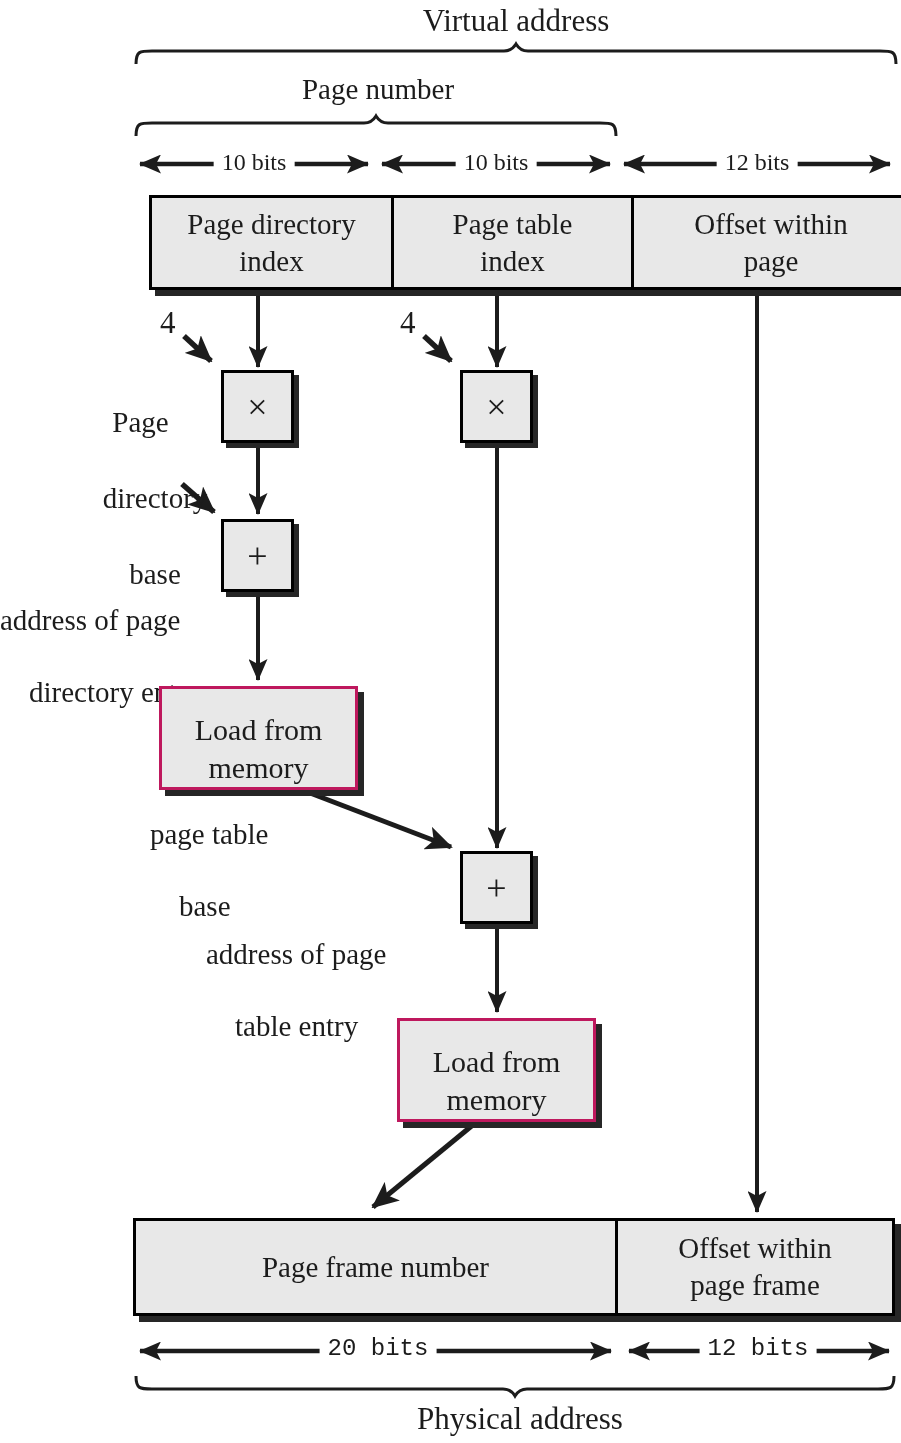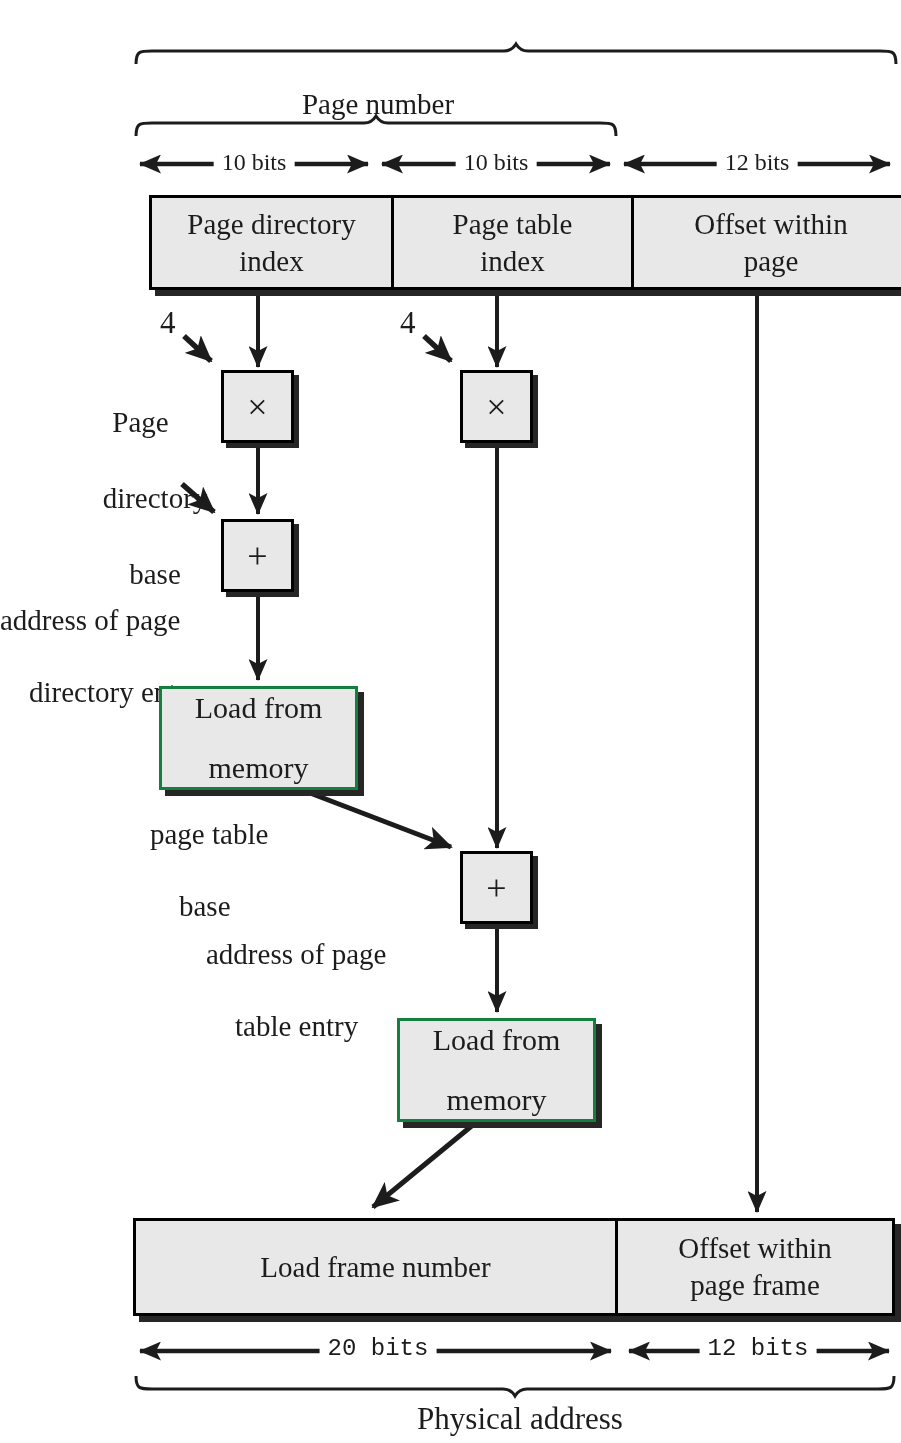--- a/index.html
+++ b/index.html
@@ -26,22 +26,22 @@
   
   .opbox{
     position:absolute;width:67px;height:67px;background:#e8e8e8;
     border:3px solid #000;box-shadow:5px 5px 0 #262626;
     display:flex;align-items:center;justify-content:center;
     font-size:36px;line-height:36px;
   }
   
   .loadbox{
     position:absolute;width:193px;height:98px;background:#e8e8e8;
-    border:3px solid #15803d;box-shadow:6px 6px 0 #262626;
-    display:flex;flex-direction:column;align-items:center;justify-content:space-between;
+    border:3px solid #be185d;box-shadow:6px 6px 0 #262626;
+    display:flex;flex-direction:column;align-items:center;justify-content:flex-end;
     font-size:30px;line-height:38px;text-align:center;
   }
   
   .bitlabel{
     position:absolute;transform:translateX(-50%);
     font-size:24px;line-height:30px;background:#ffffff;padding:0 8px;top:147px;
   }
   .bitlabel.bottom{top:1334px;font-family:Liberation Mono, monospace;}
   svg{position:absolute;left:0;top:0;pointer-events:none;}
 </style>
@@ -82,22 +82,23 @@
 
       <line x1="184" y1="336" x2="211" y2="361" stroke-width="5.5" marker-end="url(#ahb)"></line>
       <line x1="424" y1="336" x2="451" y2="361" stroke-width="5.5" marker-end="url(#ahb)"></line>
       <line x1="182" y1="484" x2="214" y2="512" stroke-width="5.5" marker-end="url(#ahb)"></line>
 
       <line x1="310" y1="793" x2="451" y2="847" stroke-width="5" marker-end="url(#ahb)"></line>
       <line x1="474" y1="1124" x2="373" y2="1207" stroke-width="5" marker-end="url(#ahb)"></line>
     </g>
   </svg>
 
+  <div class="lbl title ctr abs" style="left:366px;top:4px;width:300px;">Virtual address</div>
 
-  <div class="lbl ctr abs" style="left:228px;top:87px;width:300px;">Page number</div>
+  <div class="lbl ctr abs" style="left:228px;top:72px;width:300px;">Page number</div>
 
   <span class="bitlabel" style="left:254px;">10 bits</span>
   <span class="bitlabel" style="left:496px;">10 bits</span>
   <span class="bitlabel" style="left:757px;">12 bits</span>
 
   <div class="fieldrow" style="left:149px;top:195px;width:756px;height:89px;">
     <div class="fieldcell" style="width:239px;">
       <span>Page directory</span>
       <span>index</span>
     </div>
@@ -147,21 +148,21 @@
   <div class="lbl rgt abs" style="left:206px;top:936px;width:250px;line-height:36px;"><span>address of page</span><br>
     <span>table entry</span></div>
 
   <div class="loadbox" style="left:397px;top:1018px;">
     <span>Load from</span>
     <span>memory</span>
   </div>
 
   <div class="fieldrow" style="left:133px;top:1218px;width:756px;height:92px;">
     <div class="fieldcell" style="width:479px;">
-      <span>Load frame number</span>
+      <span>Page frame number</span>
     </div>
     <div class="fieldcell" style="flex:1;">
       <span>Offset within</span>
       <span>page frame</span>
     </div>
   </div>
 
   <span class="bitlabel bottom" style="left:378px;">20 bits</span>
   <span class="bitlabel bottom" style="left:758px;">12 bits</span>
 

